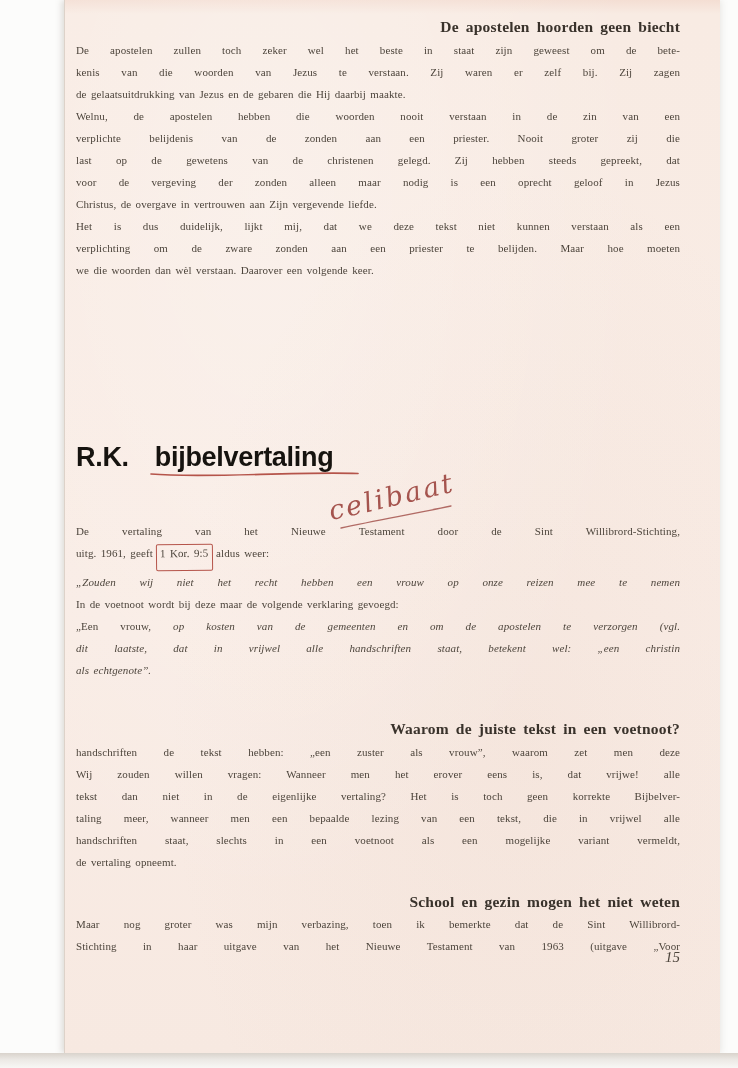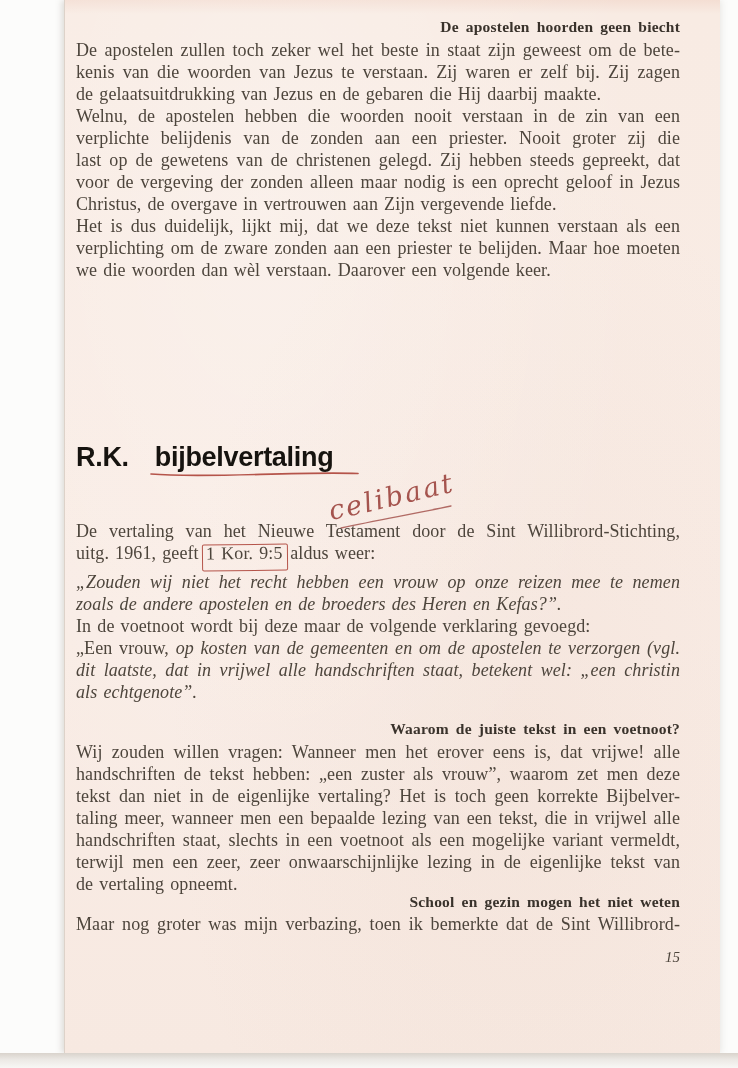--- a/index.html
+++ b/index.html
@@ -12,21 +12,21 @@
     position:absolute;left:45px;top:0;width:655px;height:1053px;
     background:
       radial-gradient(ellipse at 30% 20%, rgba(255,255,255,0.25), rgba(255,255,255,0) 60%),
       radial-gradient(ellipse at 70% 70%, rgba(214,180,160,0.10), rgba(214,180,160,0) 55%),
       linear-gradient(180deg, #f4ded3 0px, #f8ebe3 14px, #f9ece5 60%, #f7e9e1 100%);
     box-shadow:-3px 0 6px rgba(110,98,88,.18), 3px 0 6px rgba(110,98,88,.08);
     border-left:1px solid #ddd2c9;
     margin-left:19px;
   }
   .abs{position:absolute;left:11px;width:604px;}
-  .bodytext{font-size:18px;line-height:22px;color:#4d453c;letter-spacing:.1px;word-spacing:1.5px;}
+  .bodytext{font-size:11px;line-height:22px;color:#4d453c;letter-spacing:.1px;word-spacing:1.5px;}
   .jl{text-align:justify;text-align-last:justify;}
   .ll{text-align:left;}
   .it{font-style:italic;}
   .rhead{
     font-size:15.5px;font-weight:700;color:#39322b;text-align:right;
     letter-spacing:.2px;word-spacing:3px;line-height:20px;
   }
   .chapter{
     font-family:"Liberation Sans", sans-serif;font-weight:700;color:#16130f;
     font-size:27px;letter-spacing:-.3px;line-height:32px;
@@ -80,42 +80,41 @@
   <svg class="hand-svg" viewBox="0 0 240 80">
     <path id="handpath" d="M8,62 C60,52 150,26 232,14" fill="none" stroke="none"></path>
     <path d="M18,70 C55,62 90,56 128,48" fill="none" stroke="#a5544e" stroke-width="1.3" stroke-linecap="round" opacity=".85"></path>
     <text><textPath href="#handpath">celibaat</textPath></text>
   </svg>
 
   <div class="abs bodytext" style="top:520px">
     <div class="jl">De vertaling van het Nieuwe Testament door de Sint Willibrord-Stichting,</div>
     <div class="ll"><span>uitg. 1961, geeft</span><span class="refbox">1 Kor. 9:5</span><span>aldus weer:</span></div>
     <div class="jl it">„Zouden wij niet het recht hebben een vrouw op onze reizen mee te nemen</div>
-    <div class="ll it">zoals de andere apostelen en de broeders des Heren en Kefas?”.</div>
     <div class="ll">In de voetnoot wordt bij deze maar de volgende verklaring gevoegd:</div>
     <div class="jl"><span>„Een vrouw,</span> <span class="it">op kosten van de gemeenten en om de apostelen te verzorgen (vgl.</span></div>
     <div class="jl it">dit laatste, dat in vrijwel alle handschriften staat, betekent wel: „een christin</div>
     <div class="ll it">als echtgenote”.</div>
   </div>
 
   <div class="abs rhead" style="top:719px">Waarom de juiste tekst in een voetnoot?</div>
 
   <div class="abs bodytext" style="top:741px">
+    <div class="jl">handschriften de tekst hebben: „een zuster als vrouw”, waarom zet men deze</div>
     <div class="jl">Wij zouden willen vragen: Wanneer men het erover eens is, dat vrijwe! alle</div>
-    <div class="jl">handschriften de tekst hebben: „een zuster als vrouw”, waarom zet men deze</div>
     <div class="jl">tekst dan niet in de eigenlijke vertaling? Het is toch geen korrekte Bijbelver-</div>
     <div class="jl">taling meer, wanneer men een bepaalde lezing van een tekst, die in vrijwel alle</div>
     <div class="jl">handschriften staat, slechts in een voetnoot als een mogelijke variant vermeldt,</div>
-    <div class="jl">terwijl men een zeer, zeer onwaarschijnlijke lezing in de eigenlijke tekst van</div>
     <div class="ll">de vertaling opneemt.</div>
   </div>
 
   <div class="abs rhead" style="top:892px">School en gezin mogen het niet weten</div>
 
   <div class="abs bodytext" style="top:913px">
     <div class="jl">Maar nog groter was mijn verbazing, toen ik bemerkte dat de Sint Willibrord-</div>
+    <div class="jl">Stichting in haar uitgave van het Nieuwe Testament van 1963 (uitgave „Voor</div>
   </div>
 
   <div class="abs pagenum" style="top:949px">15</div>
 
 </div>
 
 <div class="bottom-strip"></div>
 
 </body></html>

